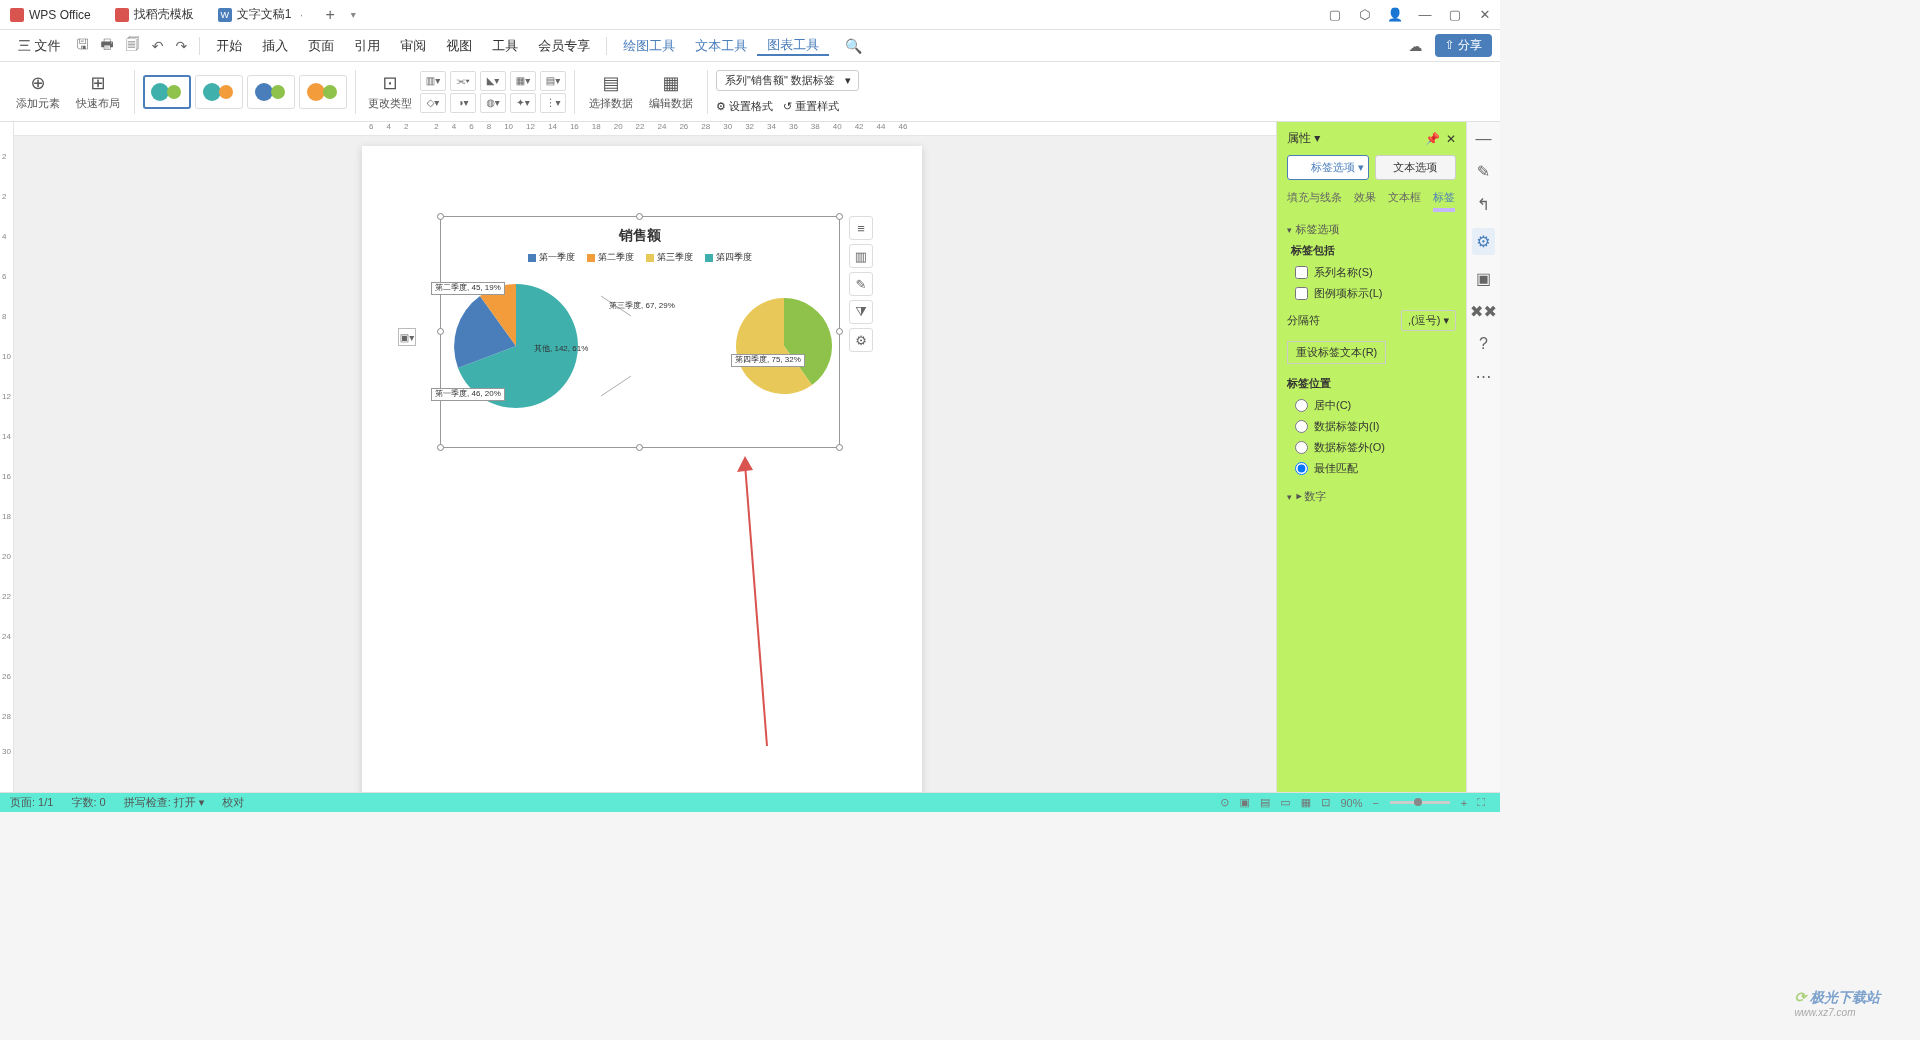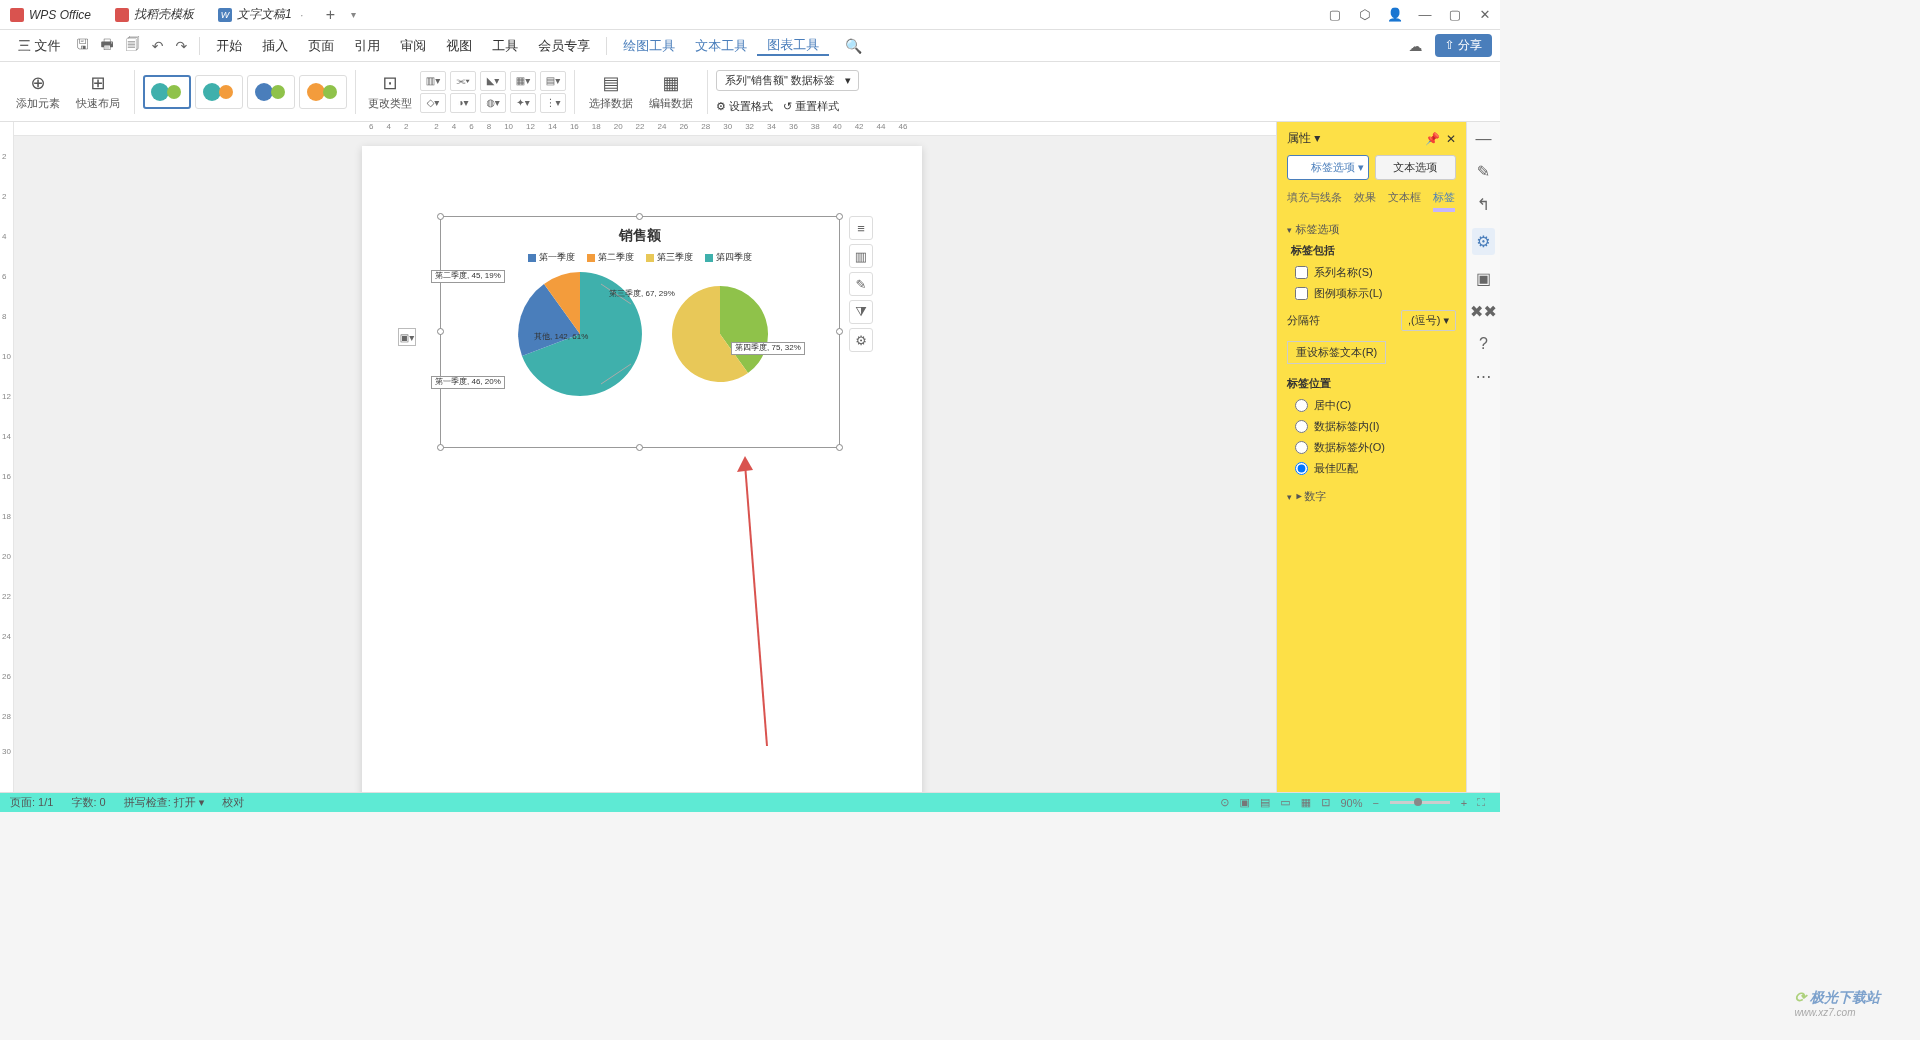--- a/index.html
+++ b/index.html
@@ -1,20 +1,20 @@
 <!DOCTYPE html>
 <html><head>
 <meta charset="utf-8">
 <style>
 * { margin: 0; padding: 0; box-sizing: border-box; font-family: "Microsoft YaHei", "PingFang SC", sans-serif; }
 body { background: #f5f5f5; width: 1500px; height: 812px; overflow: hidden; font-size: 12px; color: #333; }
 
 
 .titlebar { height: 30px; background: #fff; display: flex; align-items: center; border-bottom: 1px solid #e0e0e0; }
-.tab { height: 26px; display: flex; align-items: center; padding: 0 10px; margin-right: 4px; border-radius: 4px 4px 0 0; font-size: 12px; font-style: italic; }
+.tab { height: 26px; display: flex; align-items: center; padding: 0 10px; margin-right: 4px; border-radius: 4px 4px 0 0; font-size: 12px; }
 .tab.active { background: #fff; }
 .tab-icon { width: 14px; height: 14px; margin-right: 5px; border-radius: 2px; }
 .tab-icon.red { background: #d9534f; }
 .tab-icon.blue { background: #4a7ebb; }
 .tab-close { margin-left: 8px; color: #999; cursor: pointer; }
 .tab-add { padding: 0 8px; color: #666; font-size: 16px; }
 .spacer { flex: 1; }
 .winbtn { width: 30px; text-align: center; color: #666; font-size: 13px; }
 
 
@@ -46,33 +46,33 @@
 .vruler div { position: absolute; left: 2px; }
 .canvas-wrap { flex: 1; background: #f0f0f0; overflow: hidden; position: relative; }
 .hruler { height: 14px; background: #fff; border-bottom: 1px solid #e5e5e5; display: flex; font-size: 8px; color: #888; padding-left: 355px; gap: 13px; }
 .page { position: absolute; left: 348px; top: 24px; width: 560px; height: 780px; background: #fff; box-shadow: 0 2px 8px rgba(0,0,0,0.15); }
 .chart-sel { position: absolute; left: 78px; top: 70px; width: 400px; height: 232px; border: 1px solid #999; }
 .sel-handle { position: absolute; width: 7px; height: 7px; border: 1px solid #888; background: #fff; border-radius: 50%; }
 .chart-title { text-align: center; font-size: 14px; font-weight: bold; margin-top: 10px; }
 .legend { display: flex; justify-content: center; gap: 12px; font-size: 9px; margin-top: 6px; }
 .leg-item { display: flex; align-items: center; gap: 3px; }
 .leg-sq { width: 8px; height: 8px; }
-.pies { display: flex; justify-content: center; align-items: center; gap: 10px; position: relative; }
+.pies { display: flex; justify-content: space-between; align-items: center; margin-top: 12px; gap: 10px; position: relative; }
 .lbl { position: absolute; font-size: 8px; background: #fff; border: 1px solid #999; padding: 1px 3px; line-height: 1.1; white-space: nowrap; }
 .float-tools { position: absolute; left: 487px; top: 70px; display: flex; flex-direction: column; gap: 4px; }
 .ft-btn { width: 24px; height: 24px; background: #fff; border: 1px solid #ddd; border-radius: 3px; display: flex; align-items: center; justify-content: center; font-size: 13px; color: #666; }
 .arrow-annot { position: absolute; left: 375px; top: 310px; pointer-events: none; }
 
 
 .sidetools { width: 34px; background: #f8f8f8; border-left: 1px solid #e0e0e0; display: flex; flex-direction: column; align-items: center; padding-top: 8px; gap: 14px; }
 .st-icon { font-size: 16px; color: #666; }
 .st-icon.active { color: #4a7ebb; background: #e6eef8; padding: 4px; border-radius: 3px; }
 
 
-.props { width: 190px; background: #fde047; border-left: 1px solid #e0e0e0; padding: 8px 10px; font-size: 12px; overflow-y: auto; }
+.props { width: 190px; background: #bef264; border-left: 1px solid #e0e0e0; padding: 8px 10px; font-size: 12px; overflow-y: auto; }
 .props-title { display: flex; align-items: center; justify-content: space-between; margin-bottom: 8px; }
 .props-tabs { display: flex; gap: 6px; margin-bottom: 10px; }
 .ptab { flex: 1; text-align: center; padding: 4px; border: 1px solid #ccc; border-radius: 3px; font-size: 11px; background: #f5f5f5; }
 .ptab.active { background: #fff; border-color: #4a7ebb; color: #4a7ebb; text-align: right; }
 .sub-tabs { display: flex; gap: 12px; margin-bottom: 10px; font-size: 11px; color: #666; }
 .sub-tabs .st { padding-bottom: 3px; }
 .sub-tabs .st.active { color: #4a7ebb; border-bottom: 4px solid #c4b5fd; }
 .section-hdr { font-size: 11px; color: #555; margin: 8px 0 6px; display: flex; align-items: center; }
 .section-hdr::before { content: "▾"; margin-right: 4px; font-size: 9px; }
 .check-row { display: flex; align-items: center; gap: 6px; padding: 3px 0 3px 8px; font-size: 11px; }

